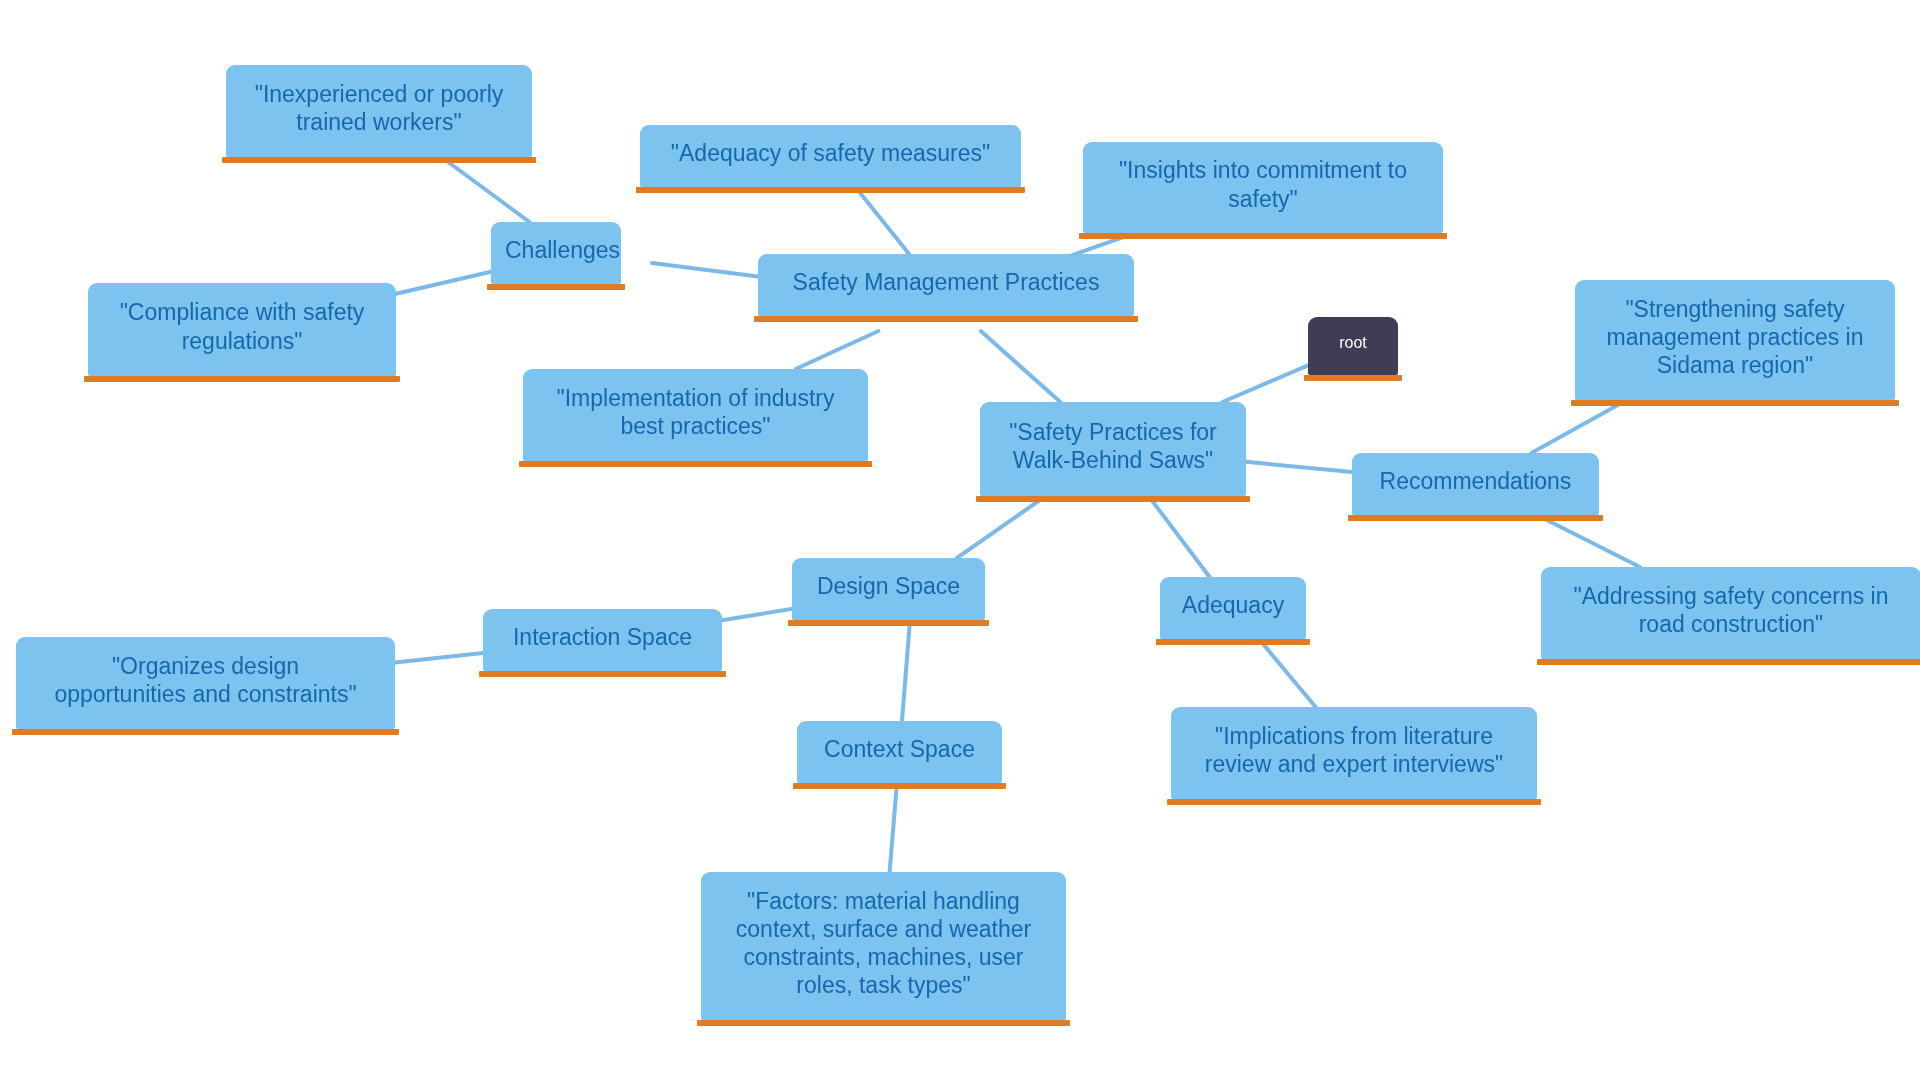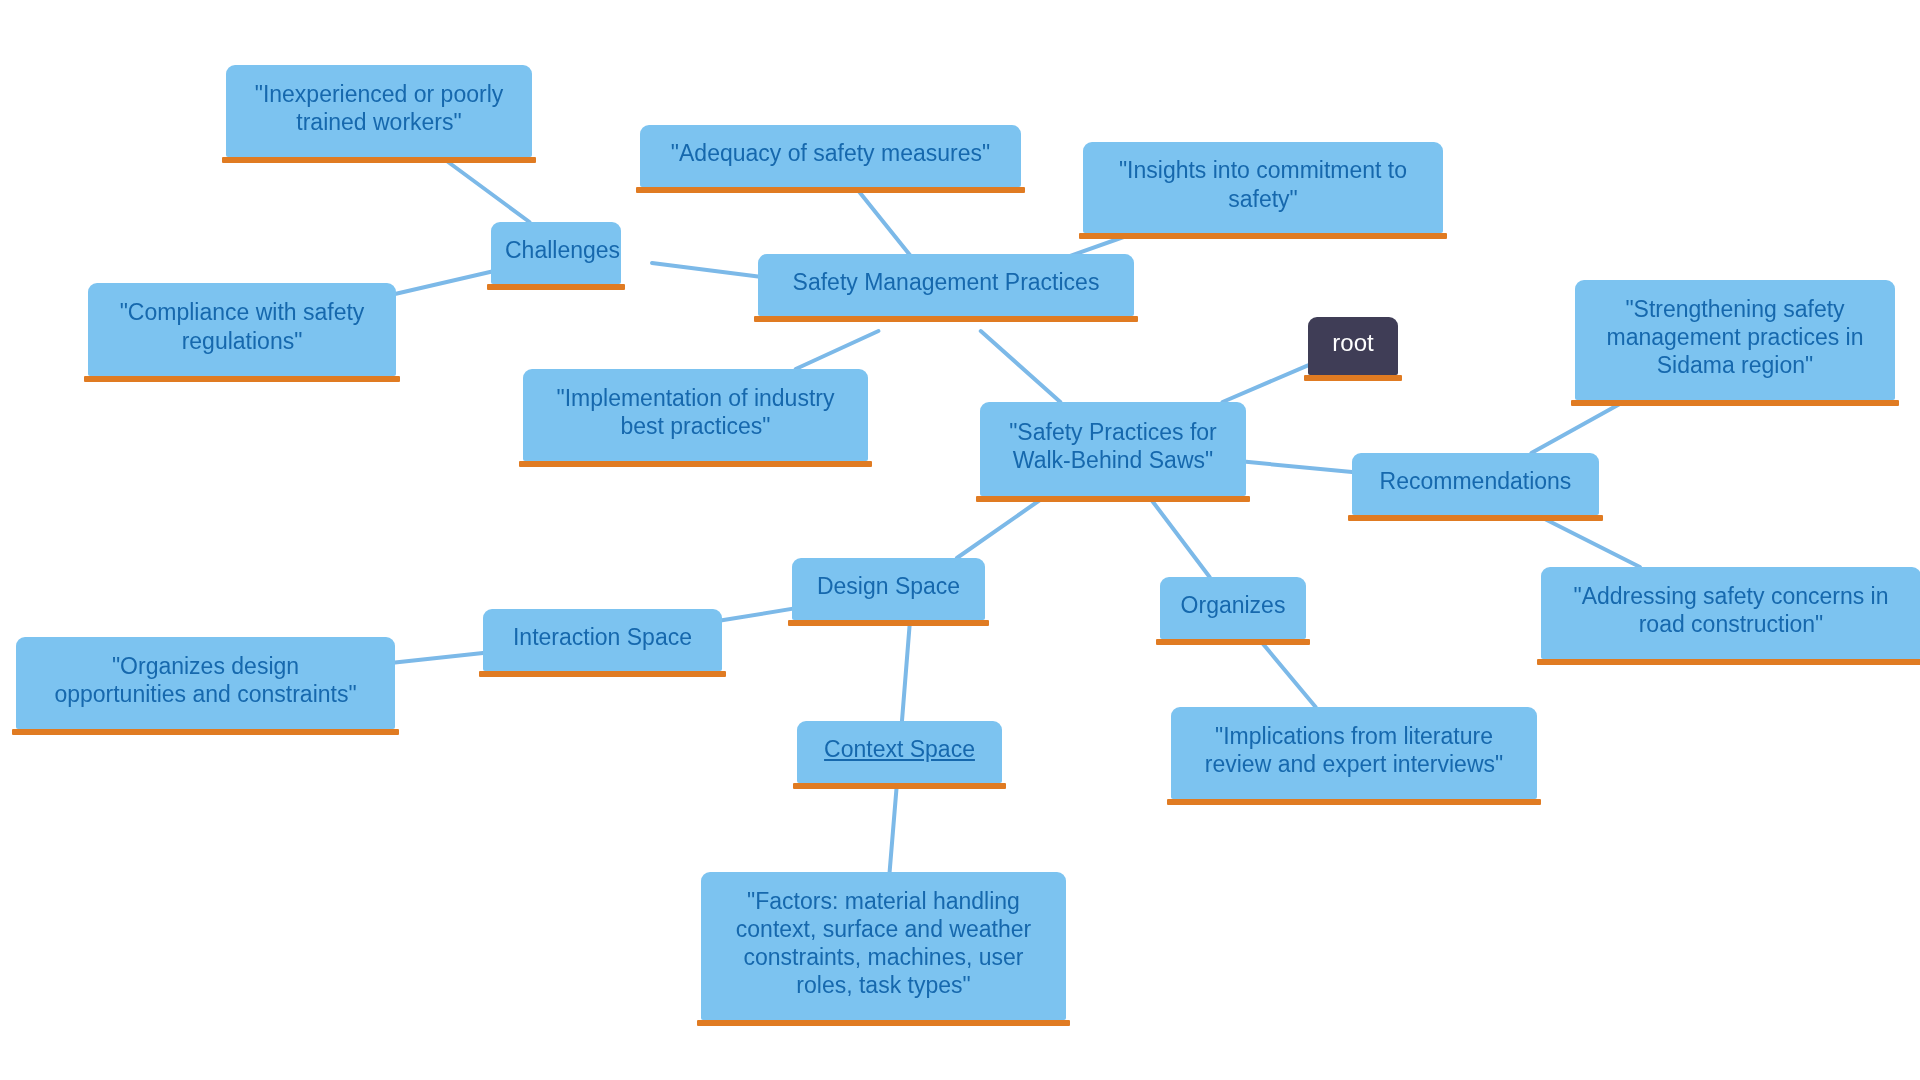--- a/index.html
+++ b/index.html
@@ -55,21 +55,21 @@
     right: -4px;
     bottom: -6px;
     height: 6px;
     background: #e07b22;
     border-radius: 1px;
   }
   .node.root {
     background: #3f3d56;
     color: #ffffff;
     border-radius: 9px 9px 2px 2px;
-    font-size: 24px;
+    font-size: 16px;
   }
   .node.root::after {
     background: #e07b22;
   }
 </style>
 </head>
 <body>
 
 <div id="canvas">
   <svg id="edges">
@@ -131,37 +131,37 @@
       <div class="node" style="left: 1575px; top: 280px; width: 320px; height: 120px;">
         <span class="label">"Strengthening safety
 management practices in
 Sidama region"</span>
       </div>
       <div class="node" style="left: 1541px; top: 567px; width: 380px; height: 92px;">
         <span class="label">"Addressing safety concerns in
 road construction"</span>
       </div>
       <div class="node" style="left: 1160px; top: 577px; width: 146px; height: 62px;">
-        <span class="label">Organizes</span>
+        <span class="label">Adequacy</span>
       </div>
       <div class="node" style="left: 1171px; top: 707px; width: 366px; height: 92px;">
         <span class="label">"Implications from literature
 review and expert interviews"</span>
       </div>
       <div class="node" style="left: 792px; top: 558px; width: 193px; height: 62px;">
         <span class="label">Design Space</span>
       </div>
       <div class="node" style="left: 483px; top: 609px; width: 239px; height: 62px; align-items: center;">
         <span class="label">Interaction Space</span>
       </div>
       <div class="node" style="left: 16px; top: 637px; width: 379px; height: 92px;">
         <span class="label">"Organizes design
 opportunities and constraints"</span>
       </div>
-      <div class="node" style="left: 797px; top: 721px; width: 205px; height: 62px; text-decoration: underline;">
+      <div class="node" style="left: 797px; top: 721px; width: 205px; height: 62px;">
         <span class="label">Context Space</span>
       </div>
       <div class="node" style="left: 701px; top: 872px; width: 365px; height: 148px;">
         <span class="label">"Factors: material handling
 context, surface and weather
 constraints, machines, user
 roles, task types"</span>
       </div>
     </div>
 </div>

